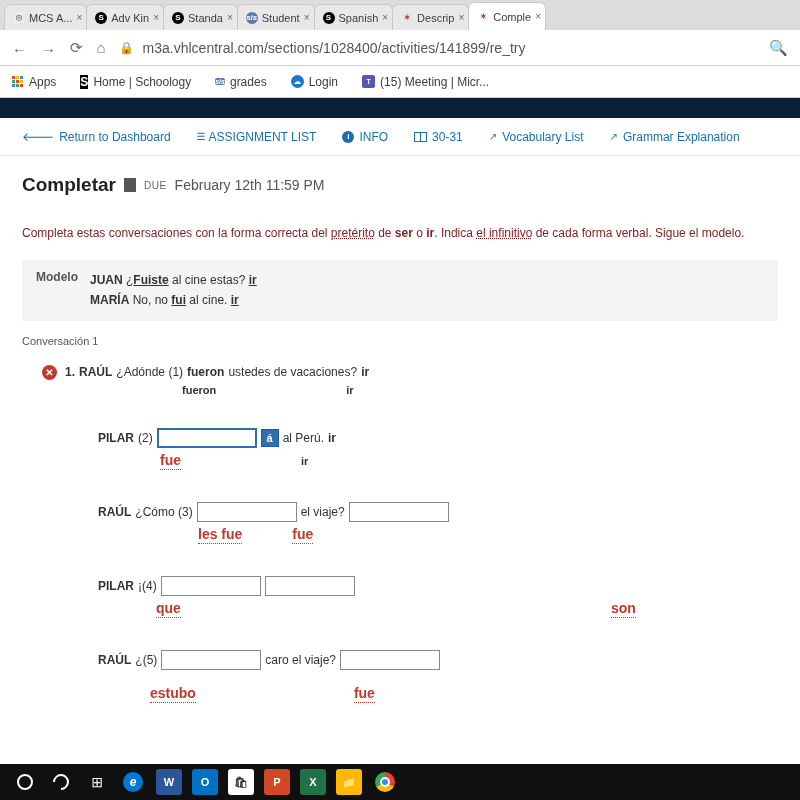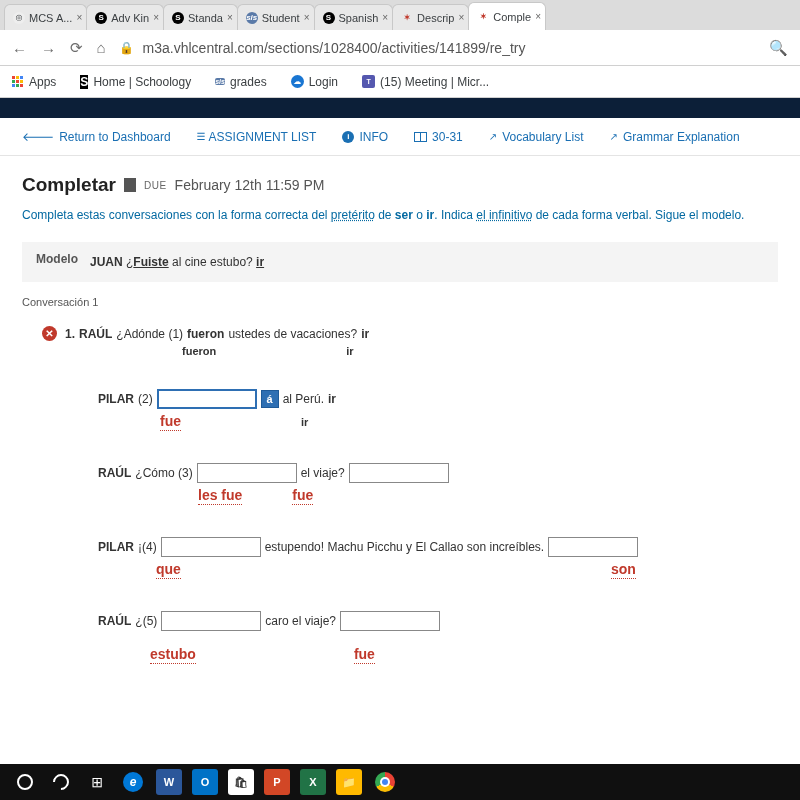--- a/index.html
+++ b/index.html
@@ -50,21 +50,21 @@
   .pages-ico{ display:inline-block; width:13px; height:10px; border:1px solid #1a6fb3; position:relative;}
   .pages-ico::after{content:"";position:absolute;left:45%;top:-1px;bottom:-1px;width:1px;background:#1a6fb3;}
   .popout{ color:#1a6fb3; font-size:10px;}
 
   
   .content { background:#fff; padding:18px 22px 40px; height: calc(800px - 30px - 36px - 32px - 20px - 38px - 36px); overflow:hidden; }
   .title-row{ display:flex; align-items:center; gap:8px; font-size:14px; color:#555;}
   .title-row h1{ font-size:19px; color:#222; font-weight:bold;}
   .dueflag{ width:12px; height:14px; background:#555; display:inline-block;}
   .duelbl{ font-size:10px; color:#666; letter-spacing:0.5px;}
-  .instr{ font-size:12px; color:#0369a1; margin-top:10px; line-height:1.5;}
+  .instr{ font-size:12px; color:#7f1d1d; margin-top:28px; line-height:1.5;}
   .dotund{ text-decoration: underline dotted; }
   .modelo{ margin:18px 0 14px; background:#f4f4f4; padding:10px 14px; font-size:12px; color:#333; display:flex; gap:12px;}
   .modelo .ml{ color:#555; font-weight:bold;}
   .modelo .body{ line-height:1.7;}
   .speaker{ font-weight:bold; }
   .bu{ font-weight:bold; text-decoration:underline;}
   .u{ text-decoration:underline; font-weight:bold;}
   .convlbl{ font-size:11px; color:#555; margin-bottom:18px; }
 
   .line{ font-size:12px; color:#333; margin-bottom:32px;}
@@ -219,21 +219,24 @@
   </div>
 
   <p class="instr">
     <span>Completa estas conversaciones con la forma correcta del </span><span class="dotund">pretérito</span><span> de </span><b>ser</b><span> o </span><b>ir</b><span>. Indica </span><span class="dotund">el infinitivo</span><span> de cada forma verbal. Sigue el modelo.</span>
   </p>
 
   <div class="modelo">
     <div class="ml">Modelo</div>
     <div class="body">
       <div>
-        <span class="speaker">JUAN</span><span> ¿</span><span class="bu">Fuiste</span><span> al cine estubo? </span><span class="u">ir</span>
+        <span class="speaker">JUAN</span><span> ¿</span><span class="bu">Fuiste</span><span> al cine estas? </span><span class="u">ir</span>
+      </div>
+      <div>
+        <span class="speaker">MARÍA</span><span> No, no </span><span class="bu">fui</span><span> al cine. </span><span class="u">ir</span>
       </div>
     </div>
   </div>
 
   <div class="convlbl">Conversación 1</div>
 
   <div class="line" style="padding-left:20px;">
     <div class="row1">
       <span class="num-ico">✕</span>
       <span style="font-weight:bold;">1.</span>
@@ -276,21 +279,20 @@
       <span class="corr">les fue</span>
       <span class="corr">fue</span>
     </div>
   </div>
 
   <div class="line indent1">
     <div class="row1">
       <span class="speaker">PILAR</span>
       <span> ¡(4) </span>
       <input class="blank" style="width: 100px;">
-      <span> estupendo! Machu Picchu y El Callao son increíbles. </span>
       <input class="blank" style="width: 90px;">
     </div>
     <div class="row2" style="padding-left:58px; gap:430px;">
       <span class="corr">que</span>
       <span class="corr">son</span>
     </div>
   </div>
 
   <div class="line indent1" style="margin-bottom:6px;">
     <div class="row1">

